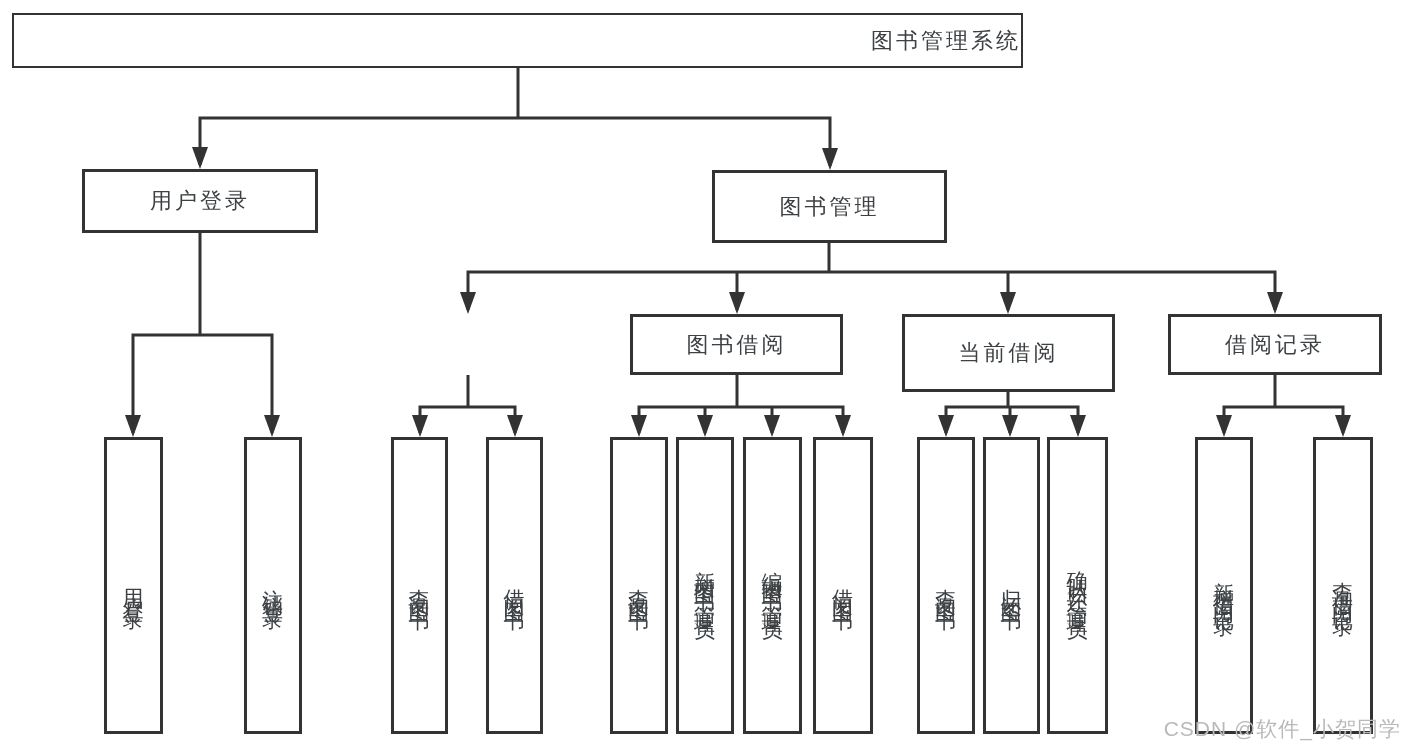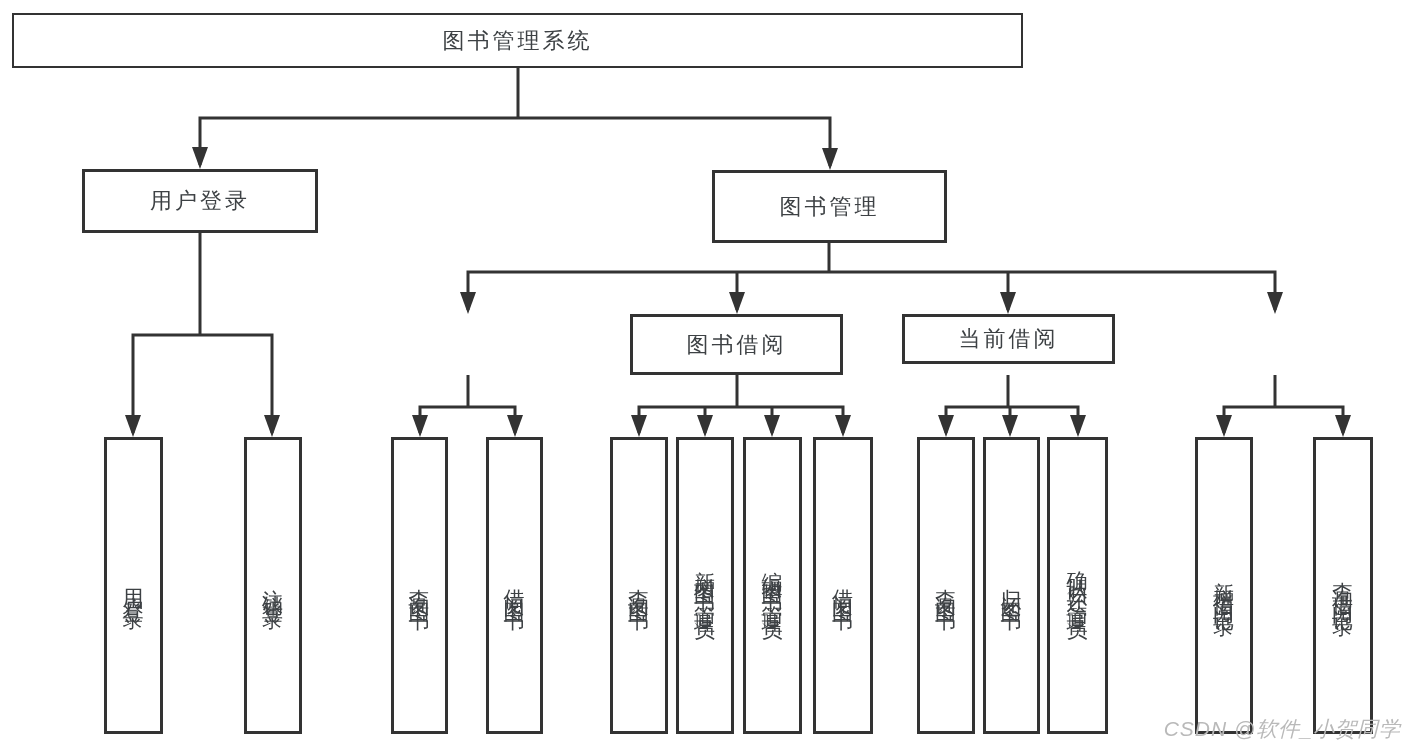--- a/index.html
+++ b/index.html
@@ -38,42 +38,41 @@
     border: 3px solid var(--line-color);
     display: flex;
     align-items: center;
     justify-content: center;
     color: var(--text-color);
   }
   .hbox {
     font-size: 22px;
     letter-spacing: 3px;
   }
-  .hbox.root { border-width: 2px; }
+  .hbox.root { border-width: 2px; justify-content: flex-end; }
   .vbox {
     top: 437px;
     height: 297px;
   }
   .vbox span {
     writing-mode: vertical-rl;
     text-orientation: mixed;
     font-size: 21px;
     letter-spacing: 7px;
     line-height: 1;
     white-space: nowrap;
   }
   .watermark {
     position: absolute;
     right: 4px;
     top: 715px;
     font-size: 21px;
     color: var(--watermark-color);
     letter-spacing: 1px;
     white-space: nowrap;
-    font-style: italic;
   }
 </style>
 </head>
 <body>
 
 <div class="canvas">
 
   <svg class="connectors" viewBox="0 0 1405 747" xmlns="http://www.w3.org/2000/svg">
 
     <path d="M518 68 V118"></path>
@@ -129,22 +128,25 @@
   <div class="node hbox" style="left:82px; top:169px; width:236px; height:64px;">
     <span>用户登录</span>
   </div>
   <div class="node hbox" style="left:712px; top:170px; width:235px; height:73px;">
     <span>图书管理</span>
   </div>
 
   <div class="node hbox" style="left:630px; top:314px; width:213px; height:61px;">
     <span>图书借阅</span>
   </div>
-  <div class="node hbox" style="left:902px; top:314px; width:213px; height:50px;">
+  <div class="node hbox" style="left:902px; top:314px; width:213px; height:78px;">
     <span>当前借阅</span>
+  </div>
+  <div class="node hbox" style="left:1168px; top:314px; width:214px; height:61px;">
+    <span>借阅记录</span>
   </div>
 
   <div class="node vbox" style="left:104px; width:59px;">
     <span>用户登录</span>
   </div>
   <div class="node vbox" style="left:244px; width:58px;">
     <span>注销登录</span>
   </div>
   <div class="node vbox" style="left:391px; width:57px;">
     <span>查询图书</span>

